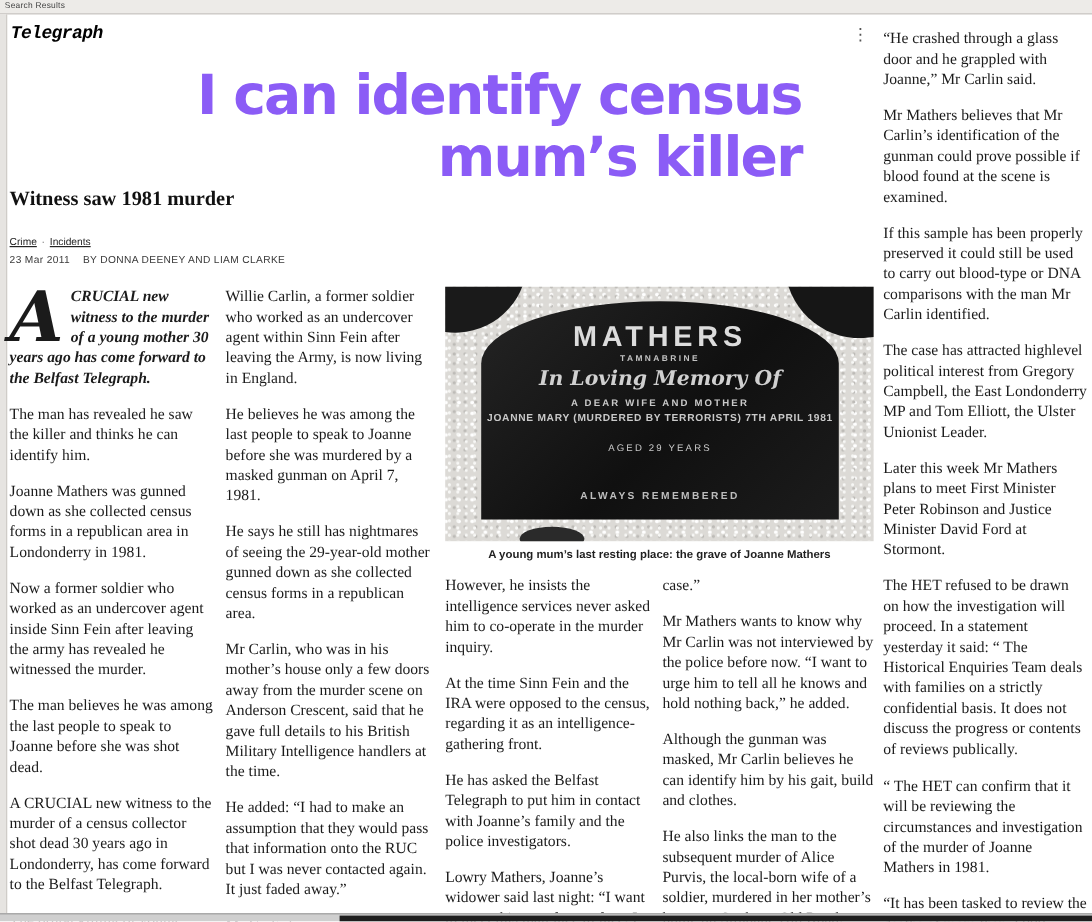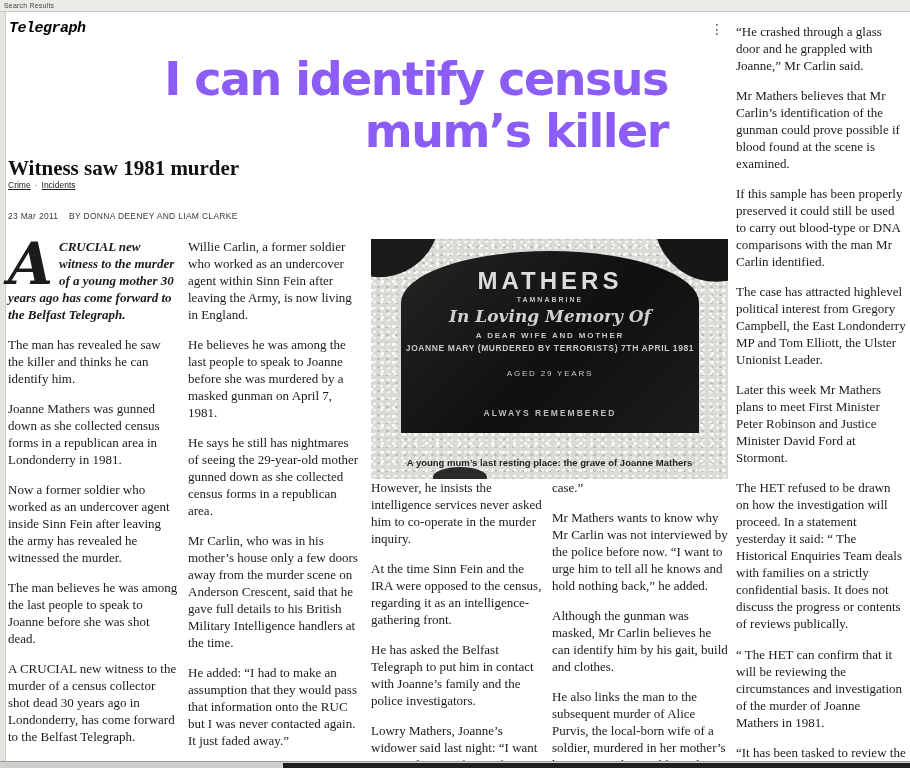--- a/index.html
+++ b/index.html
@@ -36,24 +36,24 @@
     font-family:"DejaVu Sans", sans-serif; font-size:14px; color:#555;
     text-align:center; line-height:18px; cursor:pointer;
   }
   .headline {
     position:absolute; left:8px; top:54px; width:660px;
     font-family:"DejaVu Sans", sans-serif; font-weight:bold;
     font-size:46px; line-height:1.13; letter-spacing:-1.5px; color:#8b5cf6;text-align:right;
   }
   .subhead {
     position:absolute; left:8px; top:156px;
-    font-family:"Liberation Serif", serif; font-weight:bold; font-size:21px; color:#111;
+    font-family:"Liberation Serif", serif; font-weight:bold; font-size:17px; color:#111;
   }
   .tags {
-    position:absolute; left:8px; top:180px;
+    position:absolute; left:8px; top:196px;
     font-family:"Liberation Sans", sans-serif; font-size:8.5px; color:#222;
   }
   .tags a { color:#222; text-decoration:underline; cursor:pointer; }
   .tags .dot { margin:0 4px; color:#555; }
   .byline {
     position:absolute; left:8px; top:211px;
     font-family:"Liberation Sans", sans-serif; font-size:8.5px; color:#3a3a3a; letter-spacing:0.3px;
   }
   .byline .by { margin-left:8px; }
   
@@ -65,21 +65,21 @@
   #col5 { left:736px; top:23px;  width:170px; }
   .col p.para { margin:0 0 13px 0; }
   
   .lede { margin:0 0 13px 0; font-style:italic; font-weight:600; }
   .dropcap {
     float:left; font-size:58px; line-height:0.78; padding:4px 6px 0 0;
     font-style:italic; font-weight:bold; font-family:"DejaVu Serif", serif;
   }
   
   .photo {
-    position:absolute; left:371px; top:239px; width:357px; height:240px;
+    position:absolute; left:371px; top:239px; width:357px; height:212px;
     overflow:hidden; background-color:#dcdad6;
     background-image:
       radial-gradient(circle, #f7f7f5 1px, rgba(0,0,0,0) 1.6px),
       radial-gradient(circle, #bdbbb7 1px, rgba(0,0,0,0) 1.6px),
       radial-gradient(circle, #ffffff 1.2px, rgba(0,0,0,0) 1.8px);
     background-size:7px 6px, 9px 8px, 11px 9px;
     background-position:0 0, 3px 4px, 6px 2px;
   }
   .stone {
     position:absolute; left:30px; top:12px; width:298px; height:182px;

